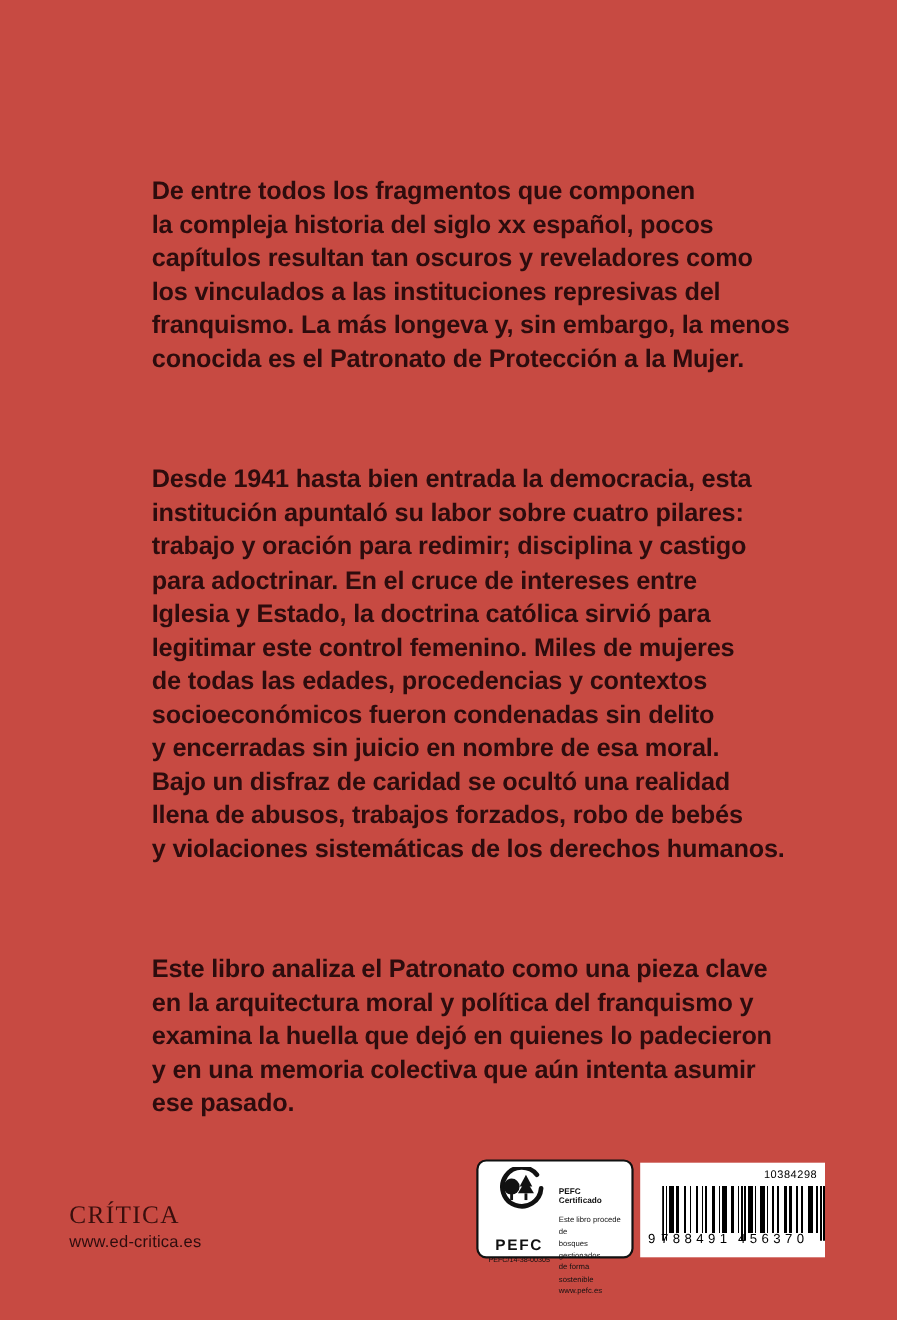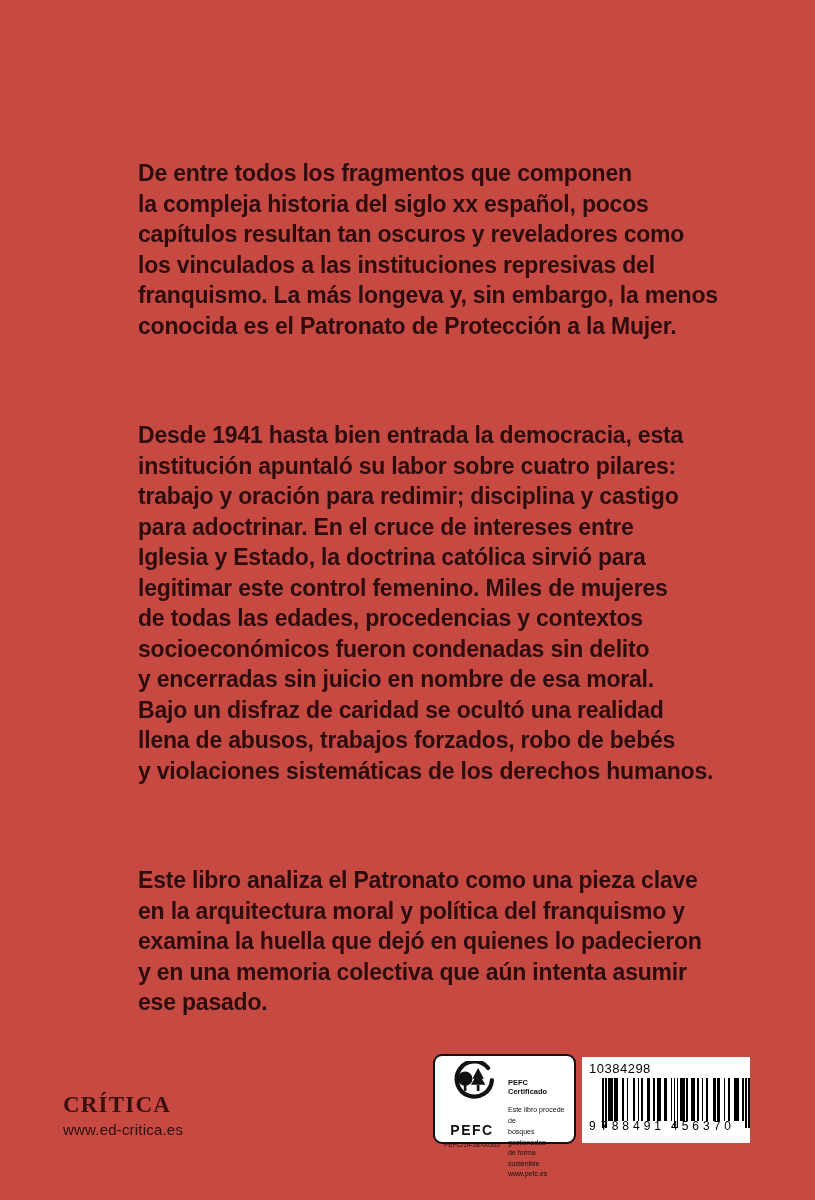--- a/index.html
+++ b/index.html
@@ -22,21 +22,21 @@
     white-space:pre;
     color:#2D0C0D;
   }
   .blurb p{margin:0 0 18px 0;}
   
   .publisher{position:absolute;left:63px;top:1092px;color:#3A0F0D;}
   .publisher-logo{
     font-family:"Liberation Serif",serif;
     font-size:23px;
     letter-spacing:1.2px;
-    font-weight:700;
+    font-weight:400;
     line-height:1.1;
   }
   .publisher-site{
     font-size:15px;
     color:#2D0C0D;
     margin-top:4px;
     letter-spacing:0.2px;
     text-align:center;
   }
   
@@ -60,21 +60,21 @@
   .pefc-site{font-size:7px;margin-top:auto;}
   
   .barcode-card{
     position:absolute;left:582px;top:1057px;
     width:168px;height:86px;
     background:#FFFFFF;
     box-sizing:border-box;
     padding:4px 7px 3px 7px;
     color:#000;
   }
-  .barcode-top{text-align:left;font-size:13px;line-height:15px;letter-spacing:0.5px;}
+  .barcode-top{text-align:right;font-size:10px;line-height:15px;letter-spacing:0.5px;}
   .barcode-wrap{position:relative;height:62px;margin-top:2px;}
   .barcode-wrap svg{position:absolute;left:13px;top:0;width:148px;height:50px;fill:#000;}
   .barcode-digits{
     position:absolute;left:0;top:41px;right:0;
     display:flex;
     font-size:12px;
     line-height:14px;
   }
   .barcode-digits .d-first{width:12px;}
   .barcode-digits .d-group{width:70px;text-align:left;letter-spacing:4px;}

